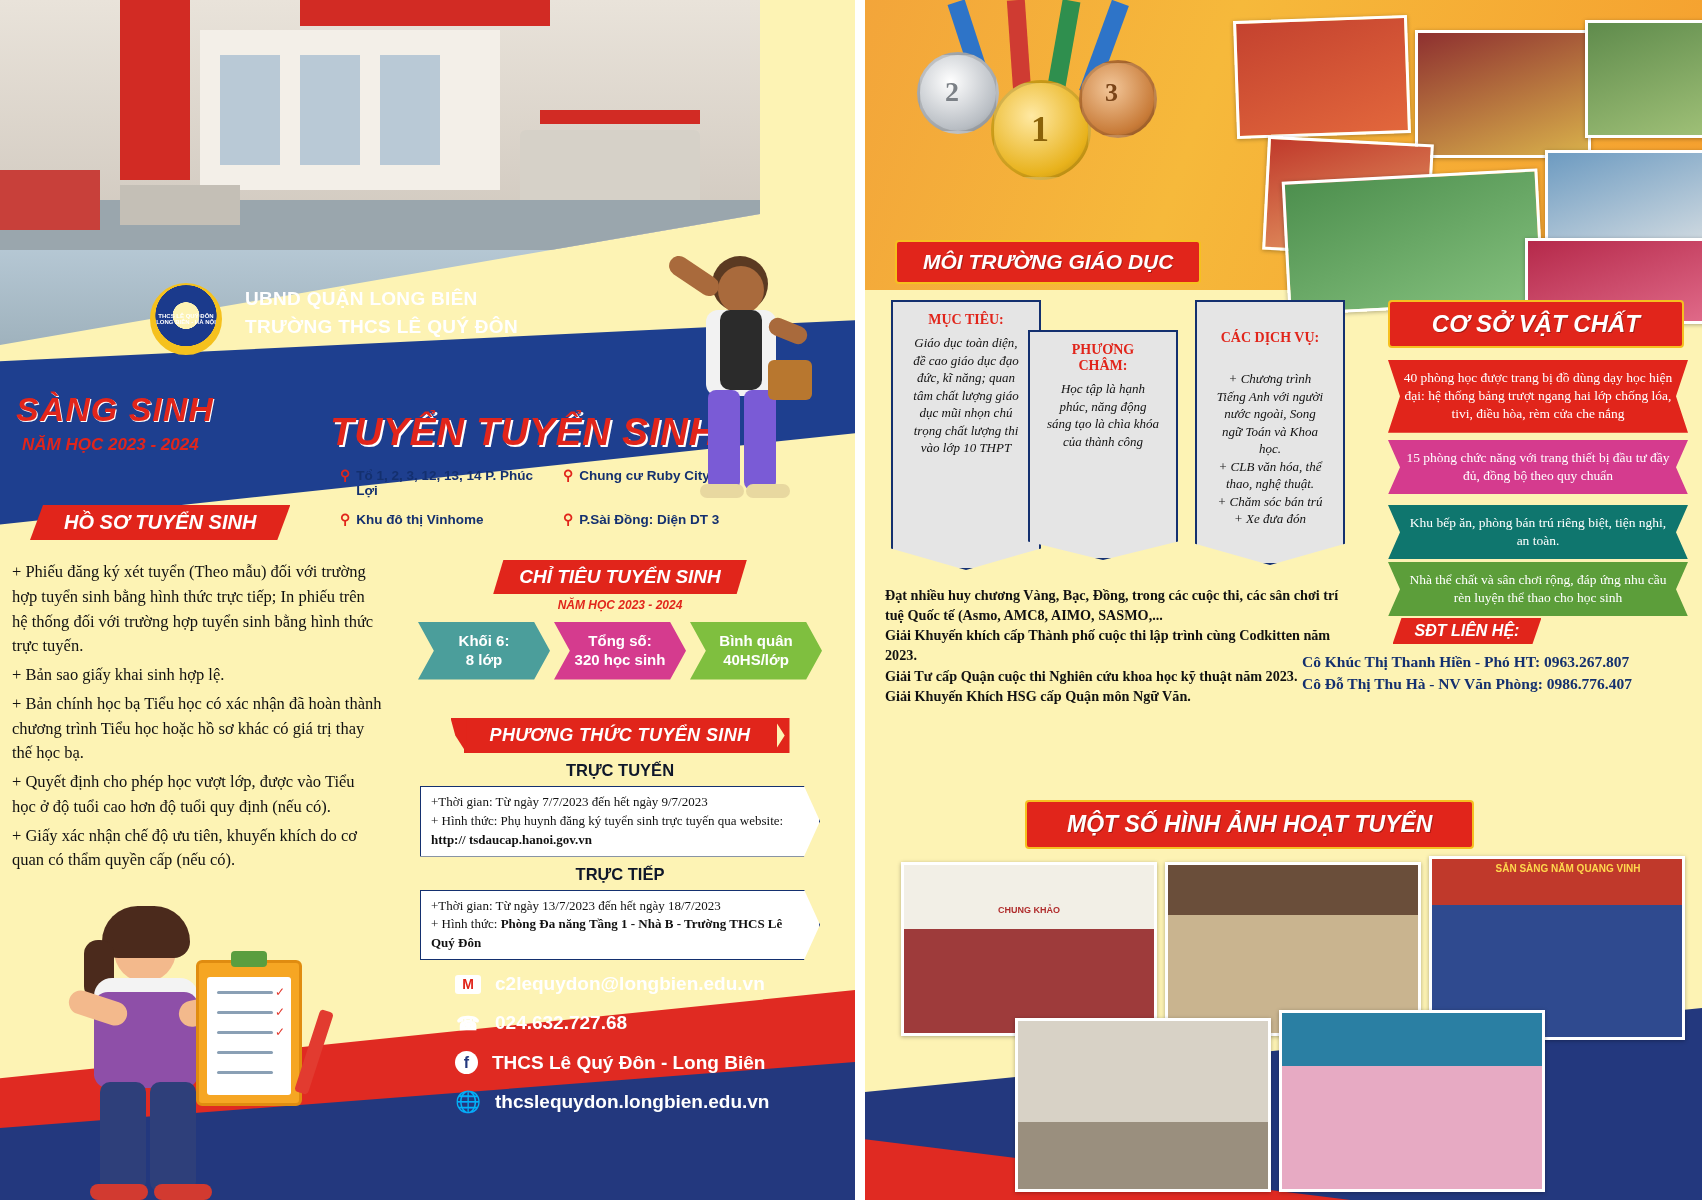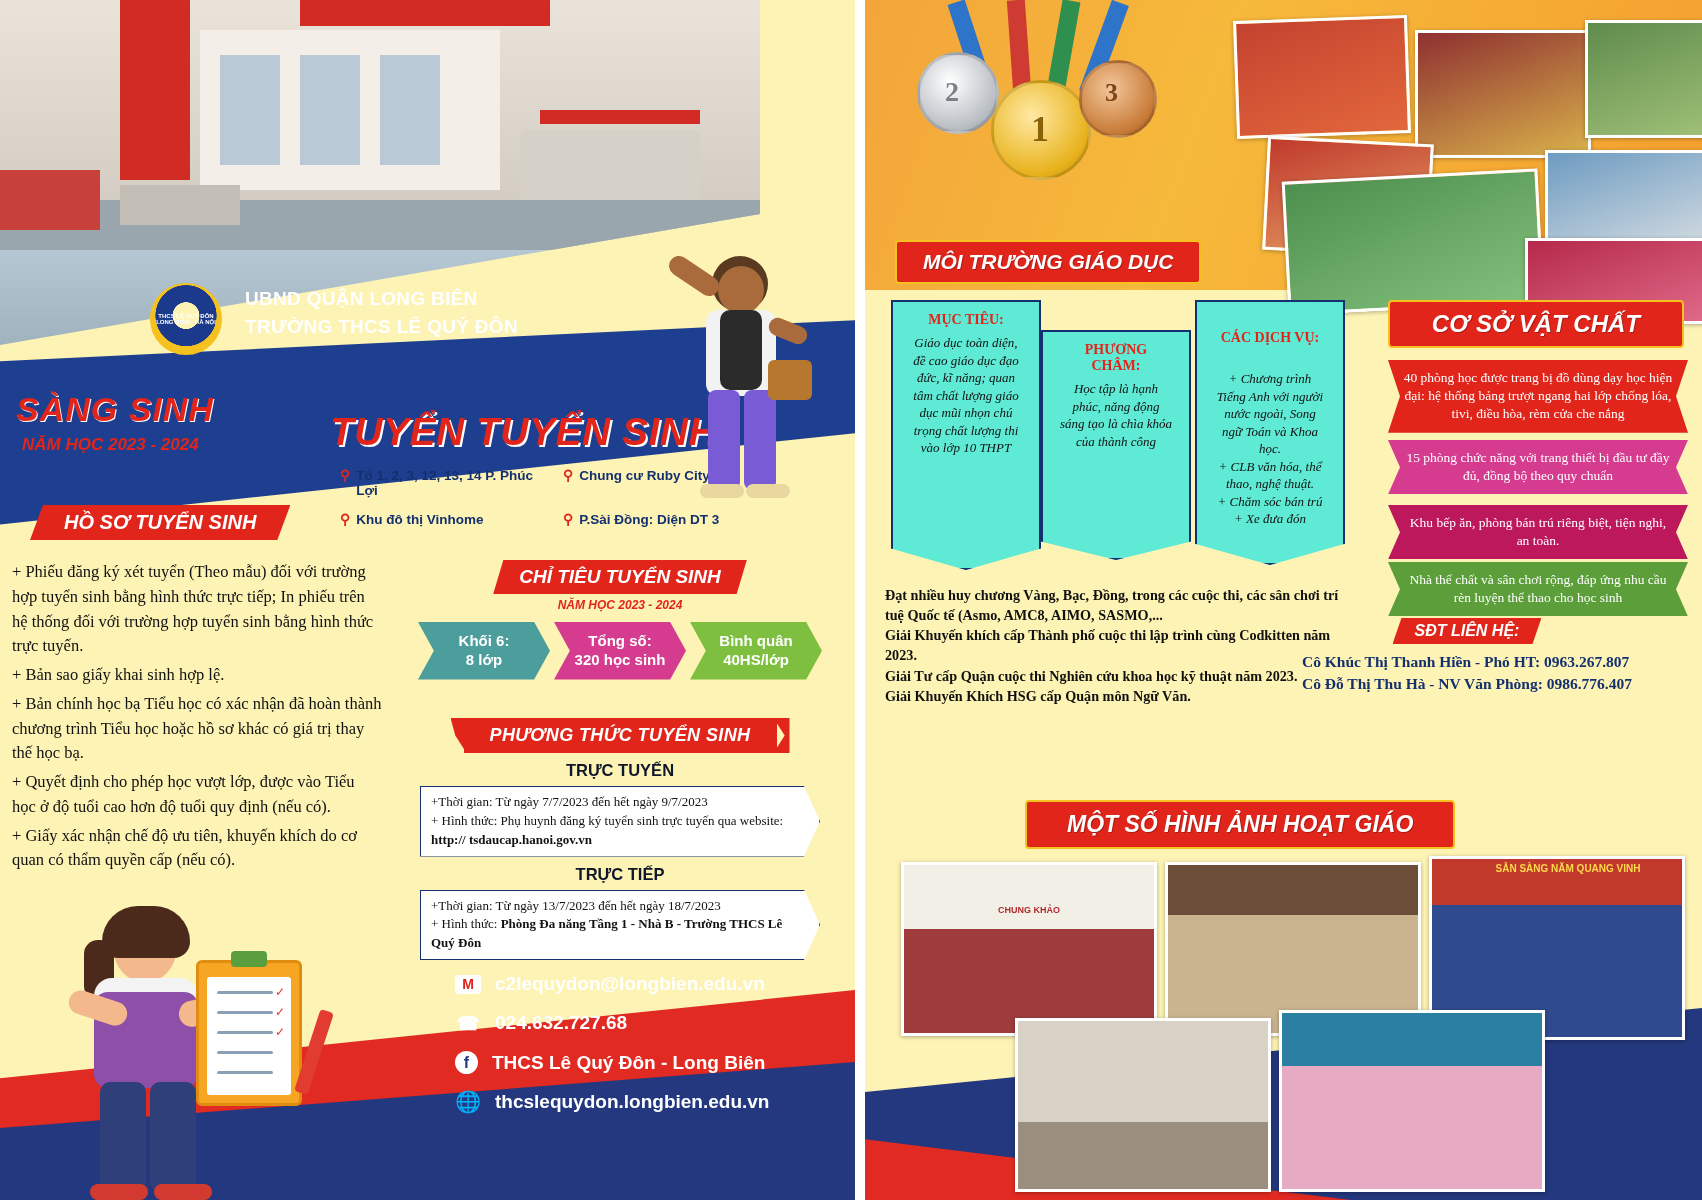--- a/index.html
+++ b/index.html
@@ -97,36 +97,36 @@
   .medal{position:absolute;border-radius:50%;border:3px solid rgba(0,0,0,.12);}
   .rib{position:absolute;width:18px;}
 
   .photo-ph{position:absolute;border:3px solid #fff;box-shadow:0 1px 4px rgba(0,0,0,.3);overflow:hidden;
     background:#6d8fa8;}
 
   .badge-red{display:inline-block;background:#e1251b;color:#fff;font-weight:bold;font-style:italic;
     border:2px solid #f6c020;padding:8px 26px;font-size:21px;border-radius:4px;
     text-shadow:1px 1px 0 rgba(0,0,0,.25);}
 
-  .banner{position:absolute;width:150px;background:#5eead4;border:2px solid #14306f;
+  .banner{position:absolute;width:150px;background:#e5e5e5;border:2px solid #14306f;
     clip-path:polygon(0 0,100% 0,100% 92%,50% 100%,0 92%);padding:10px 16px 16px;box-sizing:border-box;
     font-family:"Liberation Serif",serif;}
   .banner h4{margin:0 0 6px;color:#e1251b;font-size:14px;text-align:center;font-weight:bold;}
   .banner p{margin:0;font-size:13px;line-height:1.35;color:#111;font-style:italic;text-align:center;}
 
   .ach{position:absolute;left:20px;top:585px;width:470px;font-family:"Liberation Serif",serif;font-size:14.2px;
     line-height:1.42;color:#111;font-weight:bold;}
 
   .cs-title{position:absolute;right:18px;top:300px;}
   .csbar{position:absolute;right:14px;color:#fff;font-size:13.5px;text-align:center;padding:9px 14px;
     font-family:"Liberation Serif",serif;line-height:1.35;width:300px;box-sizing:border-box;
     clip-path:polygon(0 0,100% 0,96% 50%,100% 100%,0 100%,4% 50%);}
   .csbar.b1{background:#e1251b;}
   .csbar.b2{background:#d53b8e;}
-  .csbar.b3{background:#be185d;}
+  .csbar.b3{background:#0f766e;}
   .csbar.b4{background:#5c9e3a;}
 
   .sdt{position:absolute;right:70px;top:618px;}
   .sdt .lbl{background:#e1251b;color:#fff;font-weight:bold;font-style:italic;padding:4px 22px;font-size:16px;
     display:inline-block;clip-path:polygon(6% 0,100% 0,94% 100%,0 100%);}
   .sdt .nm{color:#14306f;font-weight:bold;font-size:15.5px;margin-top:9px;font-family:"Liberation Serif",serif;}
 
   .ms-title{position:absolute;left:160px;top:800px;}
   .gal{position:absolute;}
 </style>
@@ -330,21 +330,21 @@
     <div class="photo-ph" style="left:660px;top:238px;width:180px;height:80px;background:linear-gradient(160deg,#b5294a,#e06a89);"></div>
 
     <div style="position:absolute;left:30px;top:240px;">
       <span class="badge-red">MÔI TRƯỜNG GIÁO DỤC</span>
     </div>
 
     <div class="banner" style="left:26px;top:300px;min-height:270px;">
       <h4>MỤC TIÊU:</h4>
       <p>Giáo dục toàn diện, đề cao giáo dục đạo đức, kĩ năng; quan tâm chất lượng giáo dục mũi nhọn chú trọng chất lượng thi vào lớp 10  THPT</p>
     </div>
-    <div class="banner" style="left:176px;top:330px;min-height:230px;">
+    <div class="banner" style="left:163px;top:330px;min-height:230px;">
       <h4>PHƯƠNG CHÂM:</h4>
       <p>Học tập là hạnh phúc, năng động sáng tạo là chìa khóa của thành công</p>
     </div>
     <div class="banner" style="left:330px;top:300px;min-height:265px;white-space:pre-line;">
       <h4>CÁC DỊCH VỤ:</h4>
       <p>+ Chương trình Tiếng Anh với người nước ngoài, Song ngữ Toán và Khoa học.
 + CLB văn hóa, thể thao, nghệ thuật.
 + Chăm sóc bán trú
 + Xe đưa đón</p>
     </div>
@@ -364,21 +364,21 @@
     <div class="csbar b3" style="top:505px;"><span>Khu bếp ăn, phòng bán trú riêng biệt, tiện nghi, an toàn.</span></div>
     <div class="csbar b4" style="top:562px;"><span>Nhà thể chất và sân chơi rộng, đáp ứng nhu cầu rèn luyện thể thao cho học sinh</span></div>
 
     <div class="sdt">
       <div style="text-align:center;"><span class="lbl">SĐT LIÊN HỆ:</span></div>
       <div class="nm">Cô Khúc Thị Thanh Hiền - Phó HT: 0963.267.807</div>
       <div class="nm" style="margin-top:4px;">Cô Đỗ Thị Thu Hà - NV Văn Phòng: 0986.776.407</div>
     </div>
 
     <div class="ms-title">
-      <span class="badge-red" style="font-size:23px;padding:9px 40px;">MỘT SỐ HÌNH ẢNH HOẠT GIÁO</span>
+      <span class="badge-red" style="font-size:23px;padding:9px 40px;">MỘT SỐ HÌNH ẢNH HOẠT TUYỂN</span>
     </div>
 
     <div class="rbluetri"></div>
     <div class="rredtri"></div>
 
     <div class="photo-ph gal" style="left:36px;top:862px;width:250px;height:168px;background:linear-gradient(180deg,#f2efe6 0 38%,#9e3b3b 38% 100%);">
       <div style="position:absolute;left:0;top:40px;width:100%;text-align:center;font-size:9px;font-weight:bold;color:#b02d2d;">CHUNG KHẢO</div>
     </div>
     <div class="photo-ph gal" style="left:300px;top:862px;width:250px;height:168px;background:linear-gradient(180deg,#6a4e3a 0 30%,#c9b48f 30% 100%);"></div>
     <div class="photo-ph gal" style="left:564px;top:856px;width:250px;height:178px;background:linear-gradient(180deg,#c0392b 0 26%,#2f4a8f 26% 100%);">

